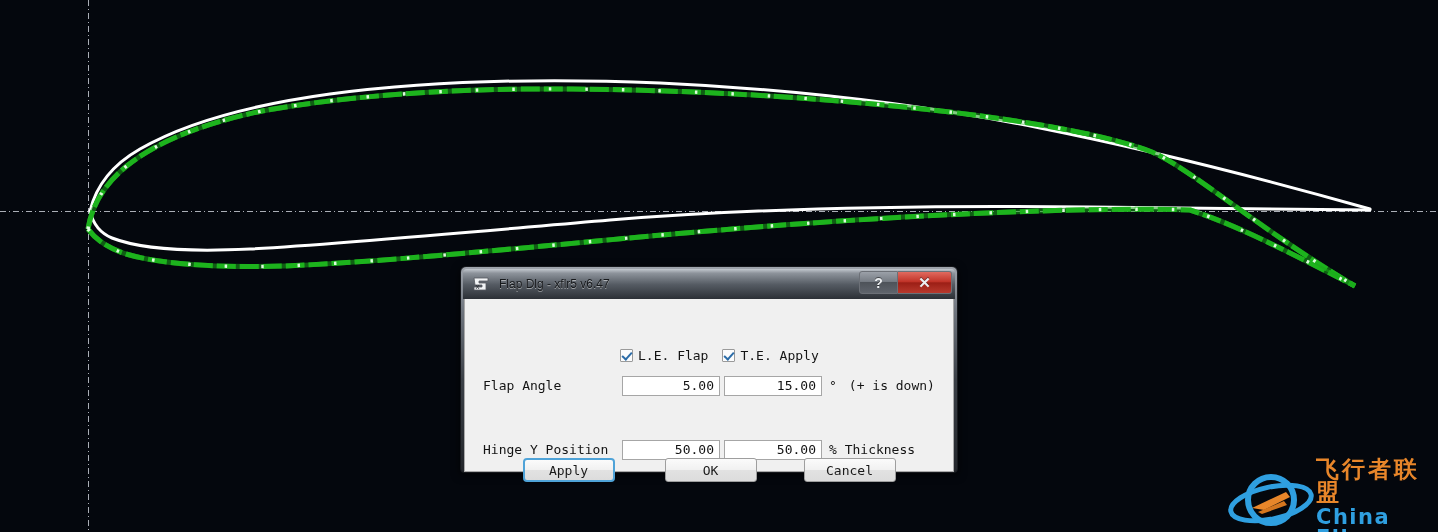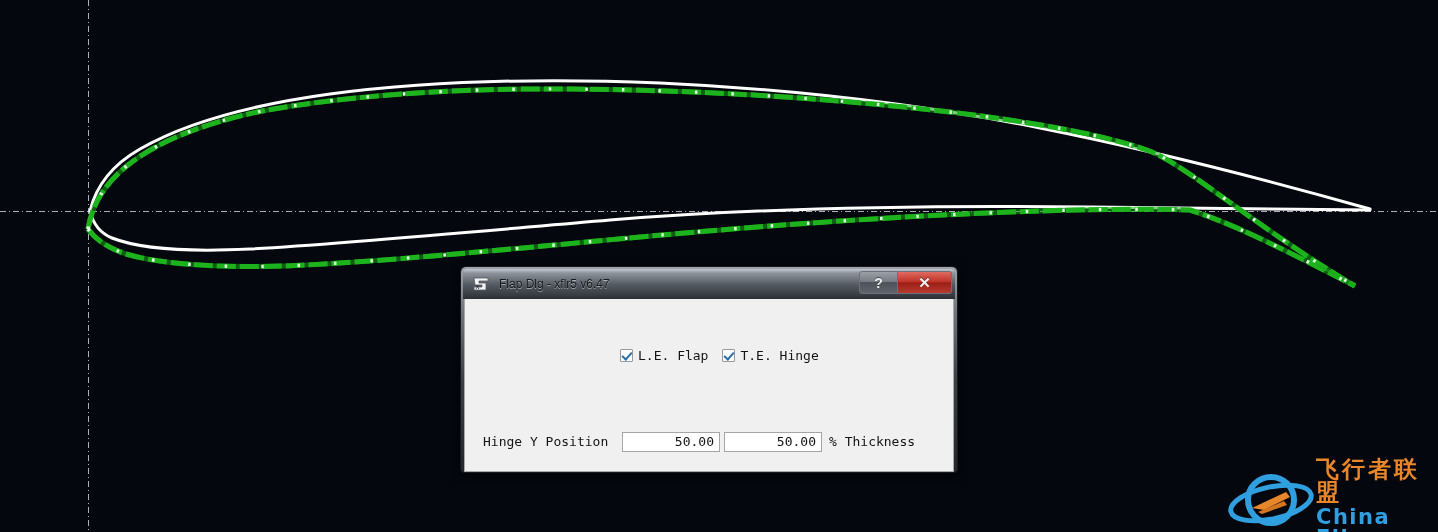--- a/index.html
+++ b/index.html
@@ -234,28 +234,40 @@
 
   <div class="dialog-body">
 
     <div class="cb-row">
       <div class="cb-item">
         <span class="cbox"></span>
         <span class="cb-label mono">L.E. Flap</span>
       </div>
       <div class="cb-item">
         <span class="cbox"></span>
-        <span class="cb-label mono">T.E. Hinge</span>
+        <span class="cb-label mono">T.E. Apply</span>
       </div>
     </div>
 
-
-
-    <div class="frow" style="top:132px">
+    <div class="frow" style="top:76px">
+      <span class="lbl mono">Flap Angle</span>
+      <div class="fld mono">5.00</div>
+      <div class="fld mono">15.00</div>
+      <span class="unit mono">°</span>
+      <span class="unit mono" style="margin-left:12px">(+ is down)</span>
+    </div>
+
+
+    <div class="frow" style="top:140px">
       <span class="lbl mono">Hinge Y Position</span>
       <div class="fld mono">50.00</div>
       <div class="fld mono">50.00</div>
       <span class="unit mono">% Thickness</span>
     </div>
 
+    <div class="btn-row">
+      <div class="btn btn-apply mono">Apply</div>
+      <div class="btn btn-ok mono">OK</div>
+      <div class="btn btn-cancel mono">Cancel</div>
+    </div>
 
   </div>
 </div>
 
 </body></html>

